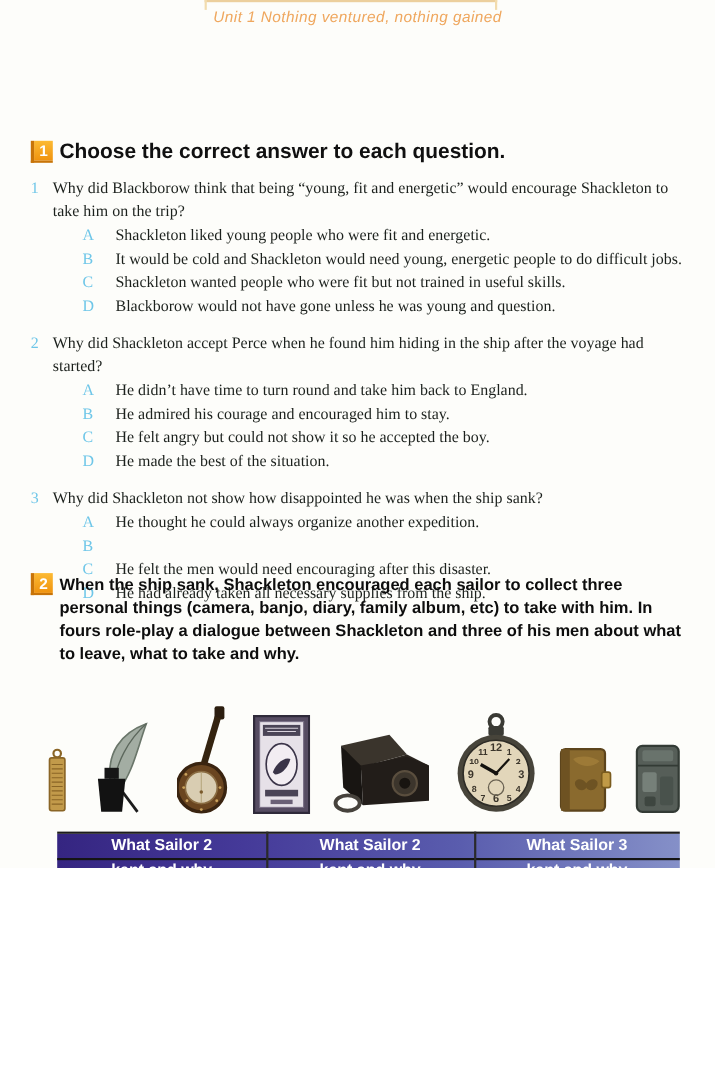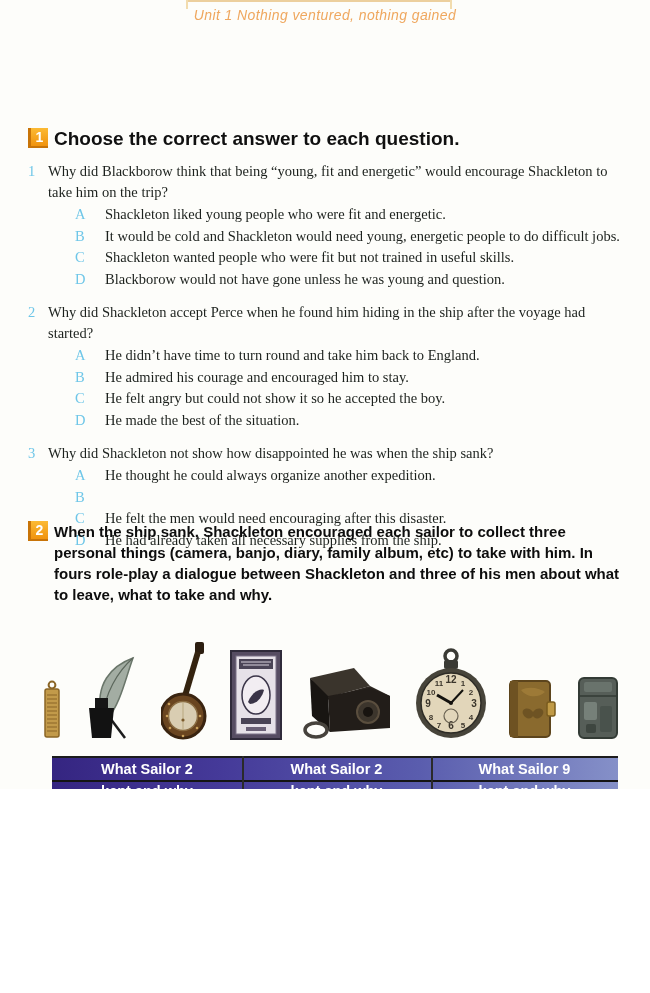--- a/index.html
+++ b/index.html
@@ -278,21 +278,21 @@
       <rect x="24" y="30" width="12" height="26" rx="2" fill="#49524c"></rect>
       <rect x="10" y="48" width="10" height="9" rx="2" fill="#3e4640"></rect>
     </svg>
   </div>
 
   <div class="sailor-table">
     <div class="thead">
       <div class="thead-row">
         <div>What Sailor 2</div>
         <div>What Sailor 2</div>
-        <div>What Sailor 9</div>
+        <div>What Sailor 3</div>
       </div>
       <div class="thead-mid"></div>
       <div class="thead-row">
         <div>kept and why</div>
         <div>kept and why</div>
         <div>kept and why</div>
       </div>
     </div>
     <div class="tbody">
       <div class="col">

